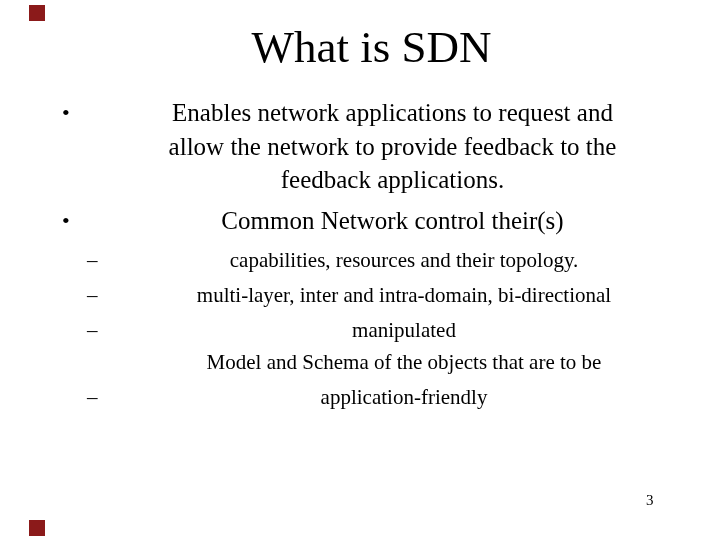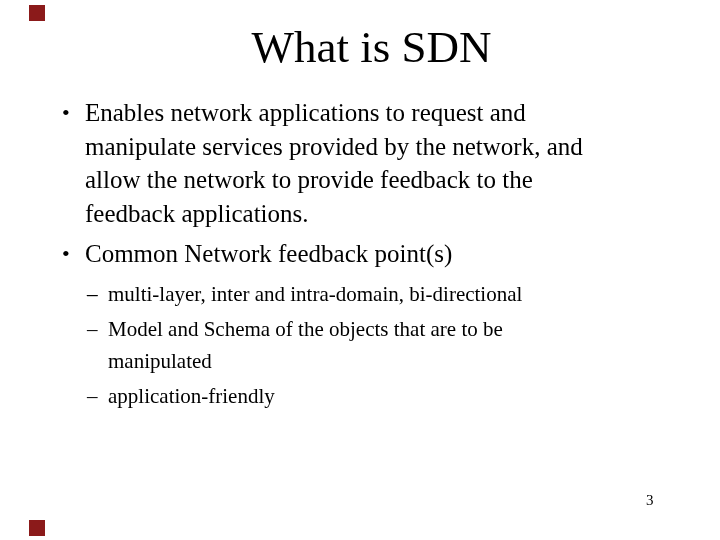--- a/index.html
+++ b/index.html
@@ -60,21 +60,21 @@
     font-size: 21px;
     line-height: 32px;
     padding-left: 48px;
     margin-bottom: 3px;
   }
   .item.l2 > .marker {
     position: absolute;
     left: 27px;
     top: 0;
   }
-  .line { white-space: nowrap; }
+  .line { white-space: nowrap; text-align: center; }
   .pagenum {
     position: absolute;
     left: 646px;
     top: 490px;
     font-size: 15px;
     line-height: 20px;
   }
 </style>
 </head>
 <body>
@@ -82,39 +82,39 @@
 <div class="slide">
   <div class="accent accent-top" style="background: rgb(139, 26, 26);"></div>
   <div class="accent accent-bottom" style="background: rgb(139, 26, 26);"></div>
 
   <h1 class="title">What is SDN</h1>
 
   <div class="content" id="bullet-list">
       <div class="item l1">
         <span class="marker">•</span>
         <div class="line">Enables network applications to request and</div>
-        <div class="line">manipulate services provided by the network, and</div>
         <div class="line">allow the network to provide feedback to the</div>
         <div class="line">feedback applications.</div>
       </div>
       <div class="item l1">
         <span class="marker">•</span>
-        <div class="line">Common Network feedback point(s)</div>
+        <div class="line">Common Network control their(s)</div>
       </div>
       <div class="item l2">
         <span class="marker">–</span>
+        <div class="line">capabilities, resources and their topology.</div>
       </div>
       <div class="item l2">
         <span class="marker">–</span>
         <div class="line">multi-layer, inter and intra-domain, bi-directional</div>
       </div>
       <div class="item l2">
         <span class="marker">–</span>
+        <div class="line">manipulated</div>
         <div class="line">Model and Schema of the objects that are to be</div>
-        <div class="line">manipulated</div>
       </div>
       <div class="item l2">
         <span class="marker">–</span>
         <div class="line">application-friendly</div>
       </div>
     </div>
 
   <div class="pagenum">3</div>
 </div>
 

